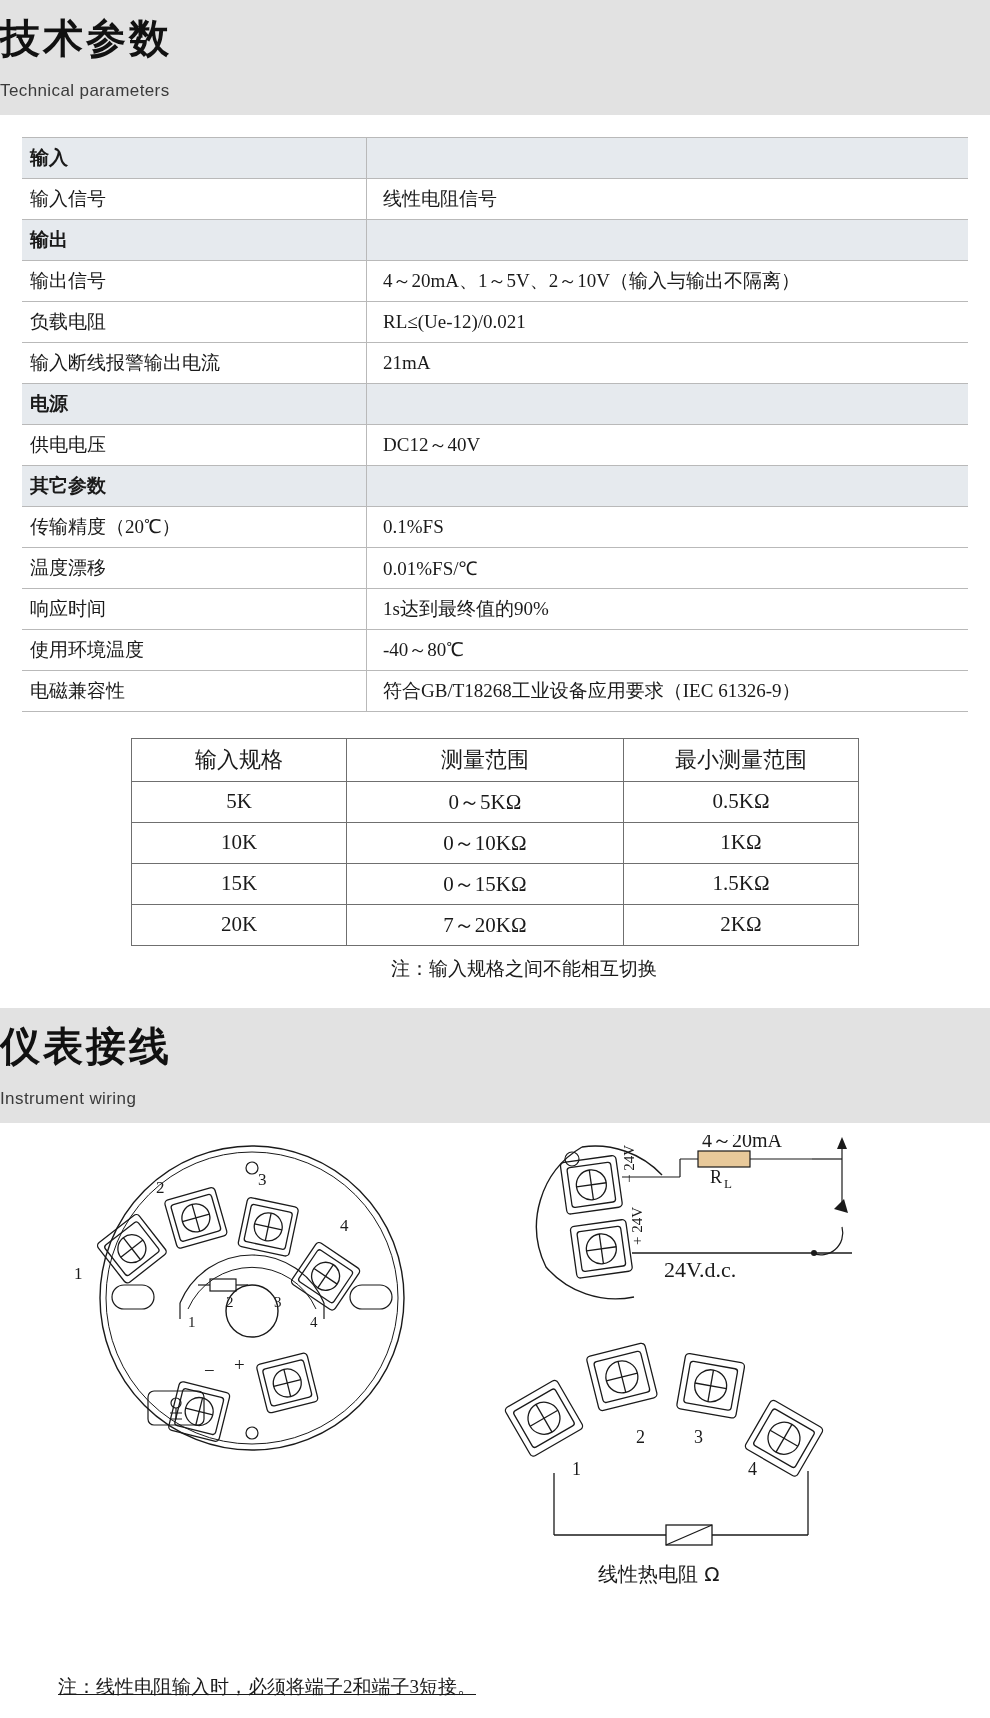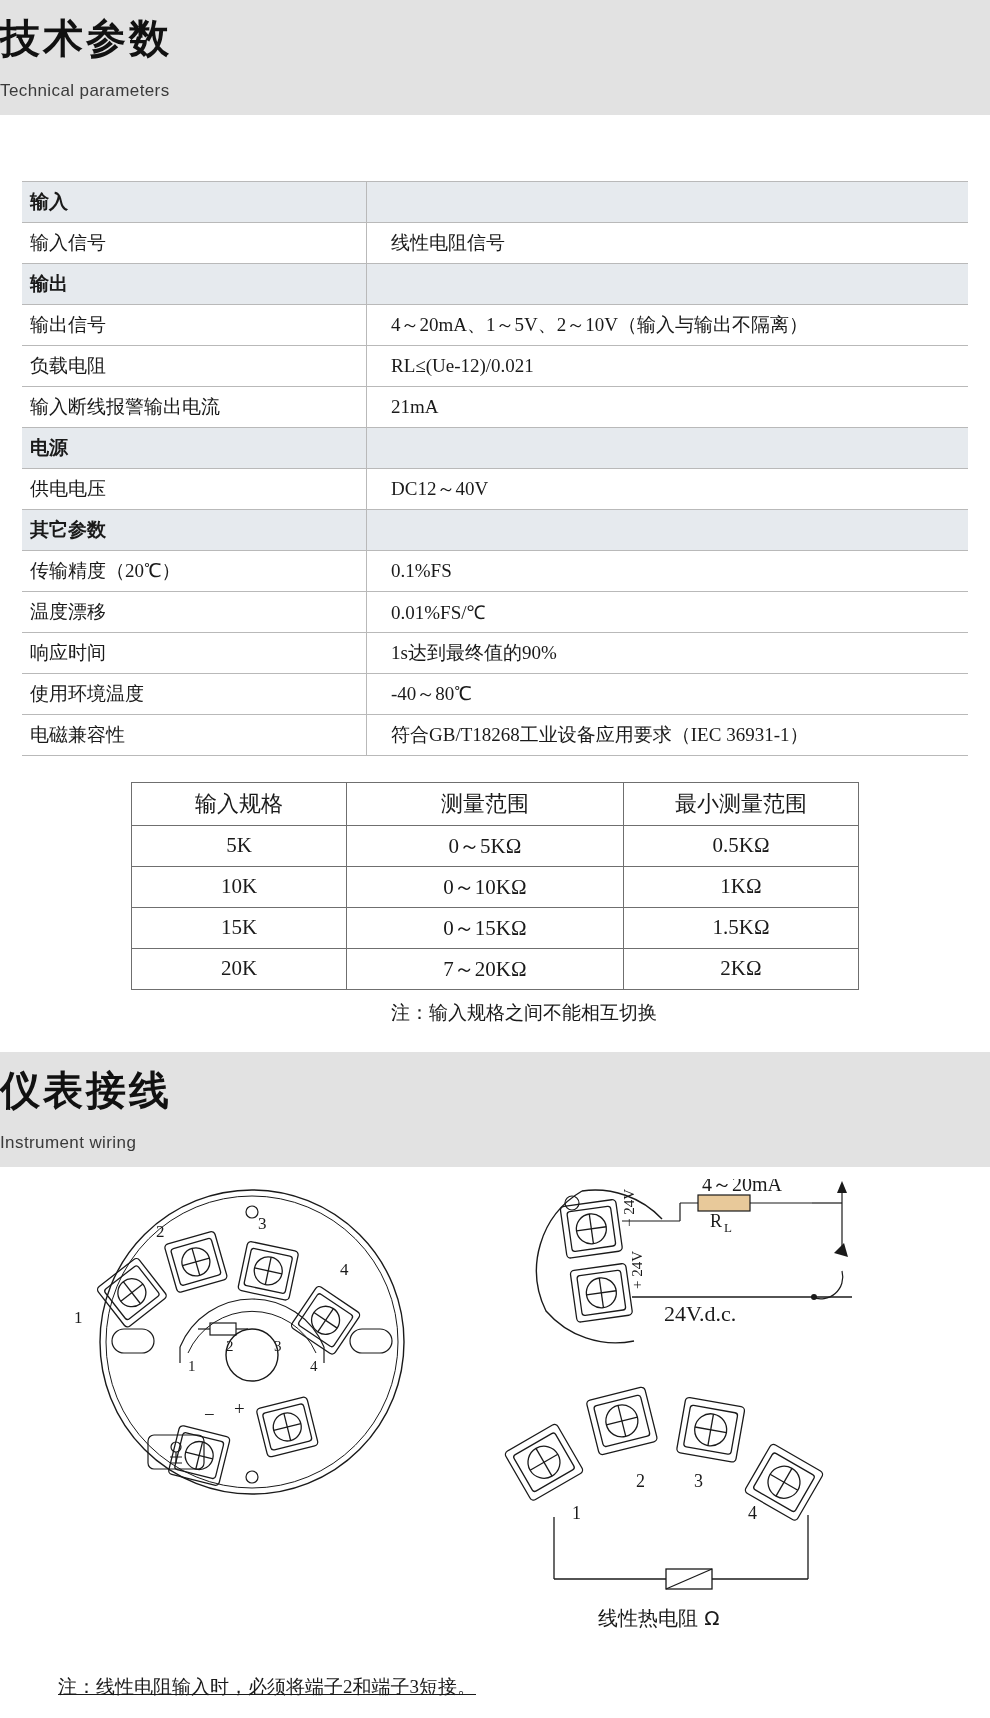--- a/index.html
+++ b/index.html
@@ -42,35 +42,34 @@
   }
 
   
   .spec-wrap {
     padding: 22px 22px 0 22px;
   }
   table.spec {
     width: 946px;
     border-collapse: collapse;
     table-layout: fixed;
-    margin-top: 44px;
   }
   table.spec td {
     border-bottom: 1px solid #b9b9b9;
     padding: 7px 6px 7px 8px;
     font-size: 19px;
     vertical-align: middle;
     height: 22px;
   }
   table.spec td.k {
     width: 330px;
   }
   table.spec td.v {
     border-left: 1px solid #b9b9b9;
-    padding-left: 24px;
+    padding-left: 16px;
   }
   table.spec tr.group td {
     background: #e6eaee;
     font-family: "DejaVu Sans", sans-serif;
     font-weight: bold;
     font-size: 19px;
     border-bottom: 1px solid #b9b9b9;
   }
   table.spec tr.group td.v {
     background: #e6eaee;
@@ -193,21 +192,21 @@
         <tr>
           <td class="k">响应时间</td>
           <td class="v">1s达到最终值的90%</td>
         </tr>
         <tr>
           <td class="k">使用环境温度</td>
           <td class="v">-40～80℃</td>
         </tr>
         <tr>
           <td class="k">电磁兼容性</td>
-          <td class="v">符合GB/T18268工业设备应用要求（IEC 36931-1）</td>
+          <td class="v">符合GB/T18268工业设备应用要求（IEC 61326-9）</td>
         </tr>
       </tbody>
     </table>
   </div>
 
   <div class="range-wrap">
     <table class="range">
       <thead>
         <tr>
           <th>输入规格</th>

